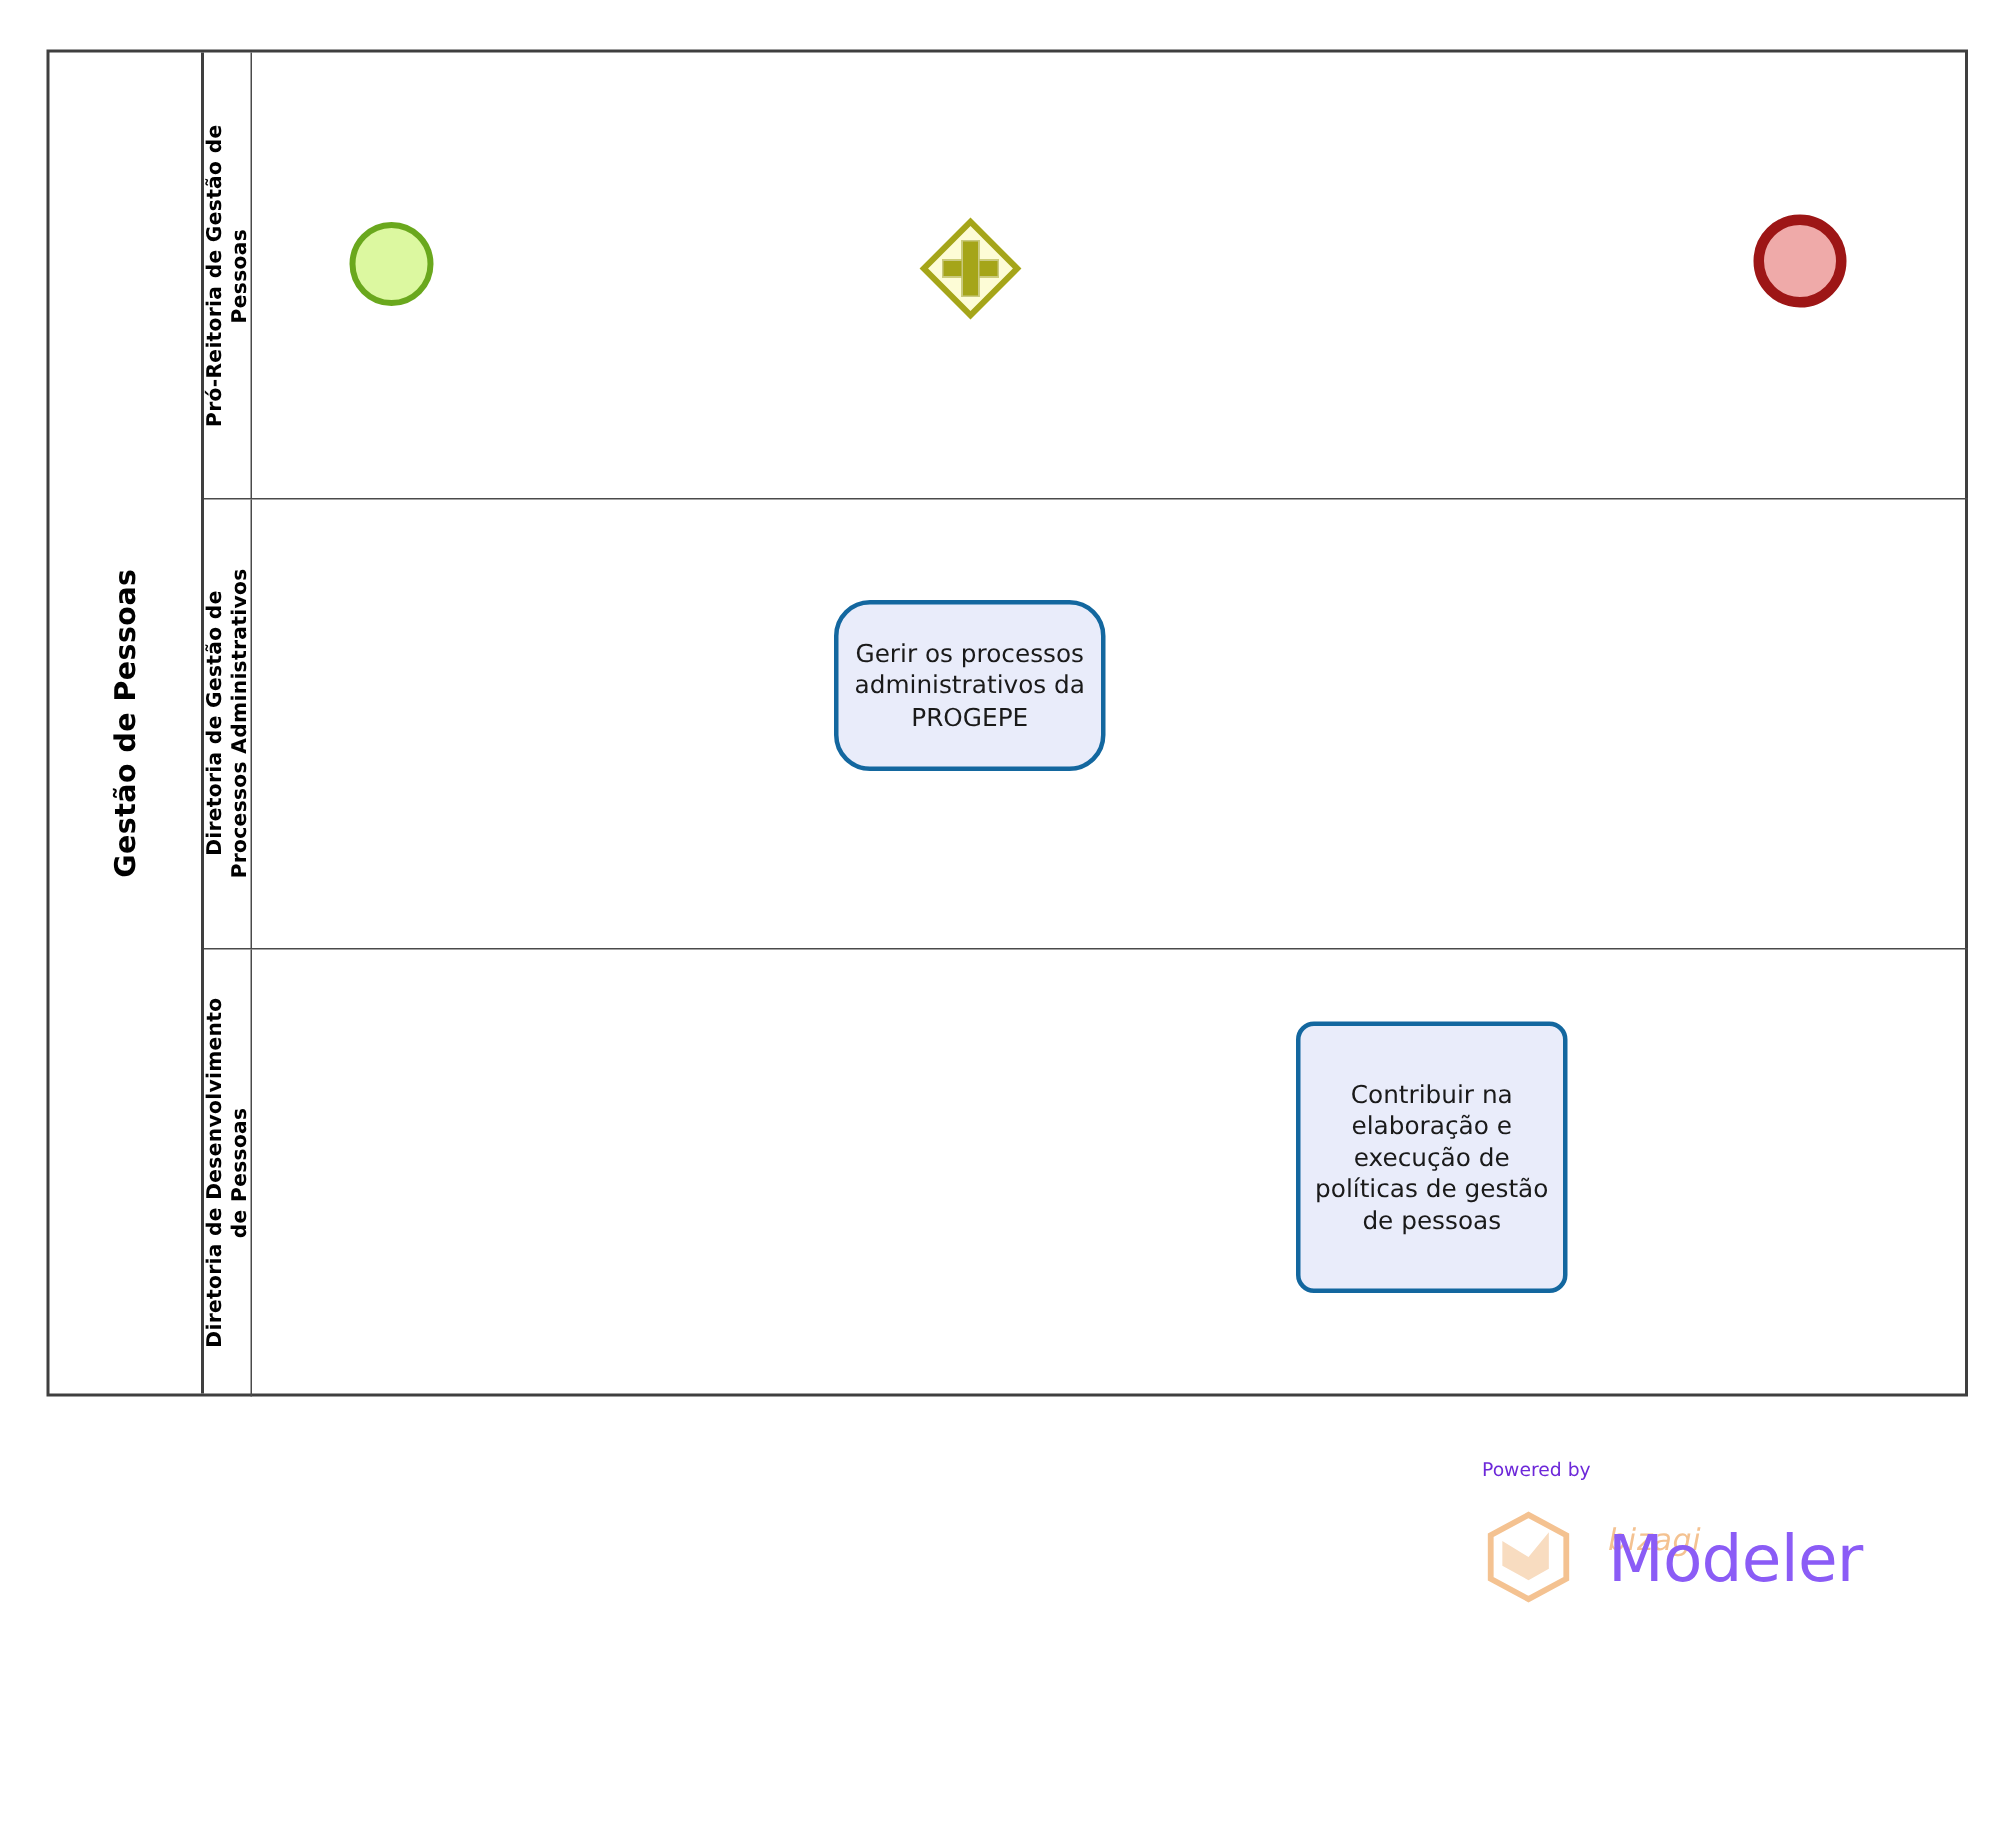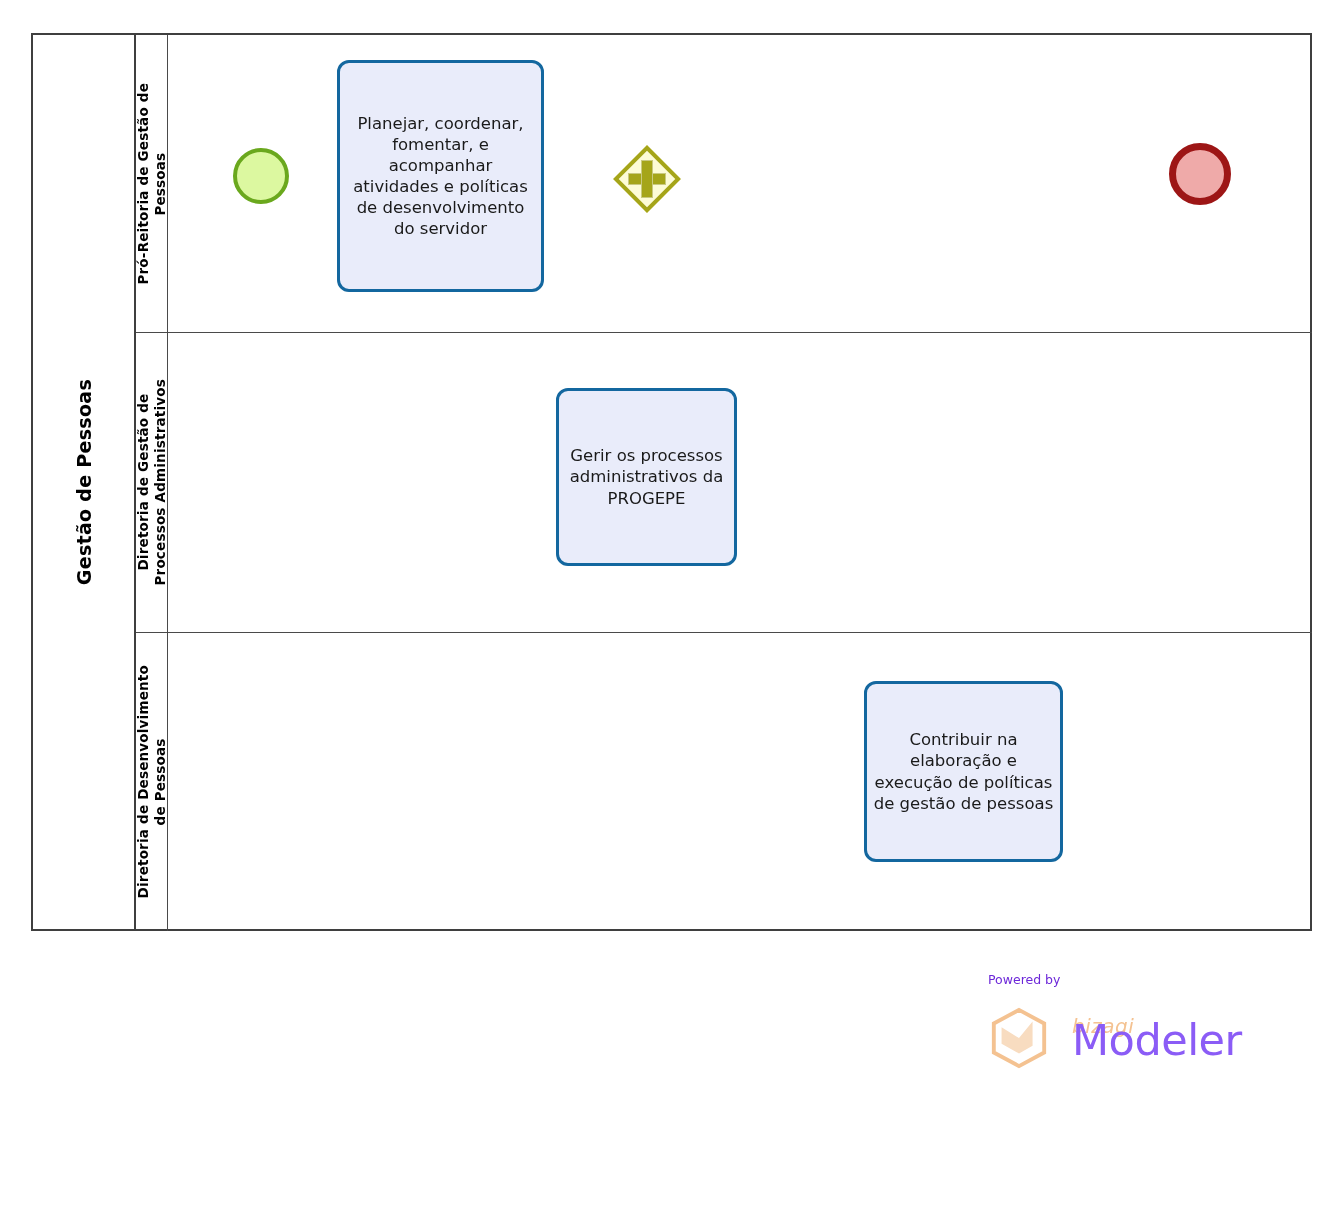--- a/index.html
+++ b/index.html
@@ -234,35 +234,32 @@
     <div class="lane" style="top:597px; height:299px;">
       <div class="lane-header">
         <span class="lane-header-label">Diretoria de Desenvolvimento
 de Pessoas</span>
       </div>
     </div>
   </div>
 
   <div class="event start-event" style="left:233px; top:148px; width:56px; height:56px;"></div>
 
-  <div class="task" style="left:337px; top:60px; width:207px; height:232px;">
-    <span>Planejar, coordenar, fomentar, e acompanhar atividades e políticas de desenvolvimento do servidor</span>
-  </div>
 
   <div class="gateway" style="left:607px; top:139px; width:79px; height:79px;">
     <div class="gw-diamond"></div>
     <div class="gw-plus-h"></div>
     <div class="gw-plus-v"></div>
   </div>
 
-  <div class="task" style="left:556px; top:388px; width:181px; height:178px;">
+  <div class="task" style="left:556px; top:400px; width:181px; height:114px;border-radius:24px;">
     <span>Gerir os processos administrativos da PROGEPE</span>
   </div>
 
-  <div class="task" style="left:864px; top:681px; width:199px; height:181px;justify-content:flex-end;">
+  <div class="task" style="left:864px; top:681px; width:181px; height:181px;justify-content:flex-end;">
     <span>Contribuir na elaboração e execução de políticas de gestão de pessoas</span>
   </div>
 
   <div class="event end-event" style="left:1169px; top:143px; width:62px; height:62px;"></div>
 
   <div class="watermark">
     <span class="wm-powered">Powered by</span>
     <svg class="wm-logo" viewBox="0 0 64 64">
       <path d="M32 3 L58 17 L58 47 L32 61 L6 47 L6 17 Z" fill="none" stroke="#f4c291" stroke-width="4"></path>
       <path d="M14 21 L32 32 L46 15 L46 40 L32 48 L14 38 Z" fill="#f8dcc0" stroke="none"></path>

